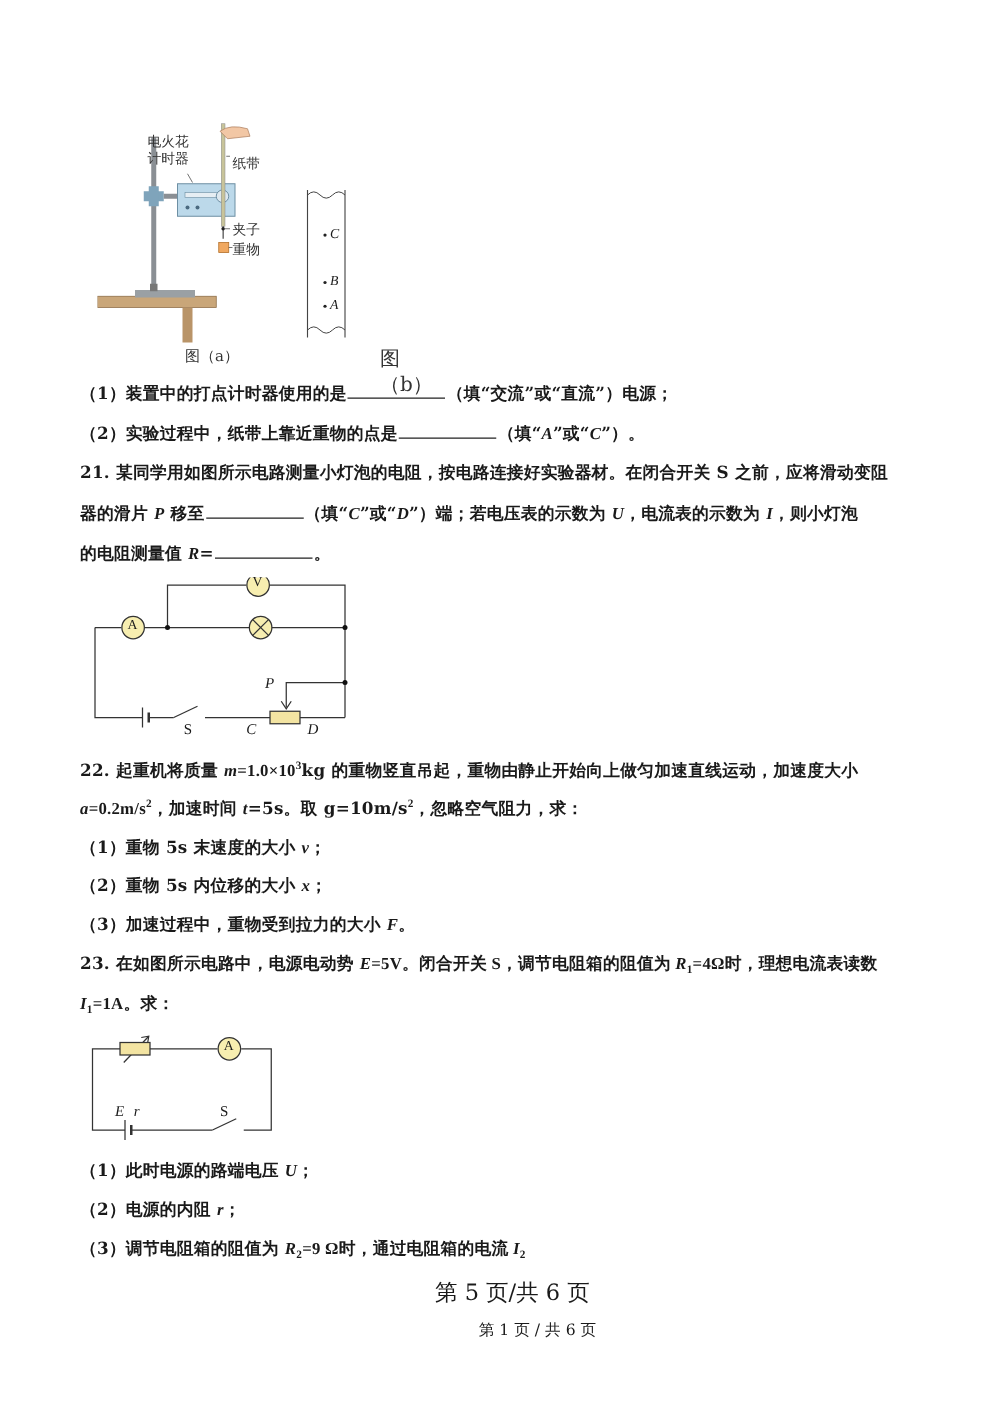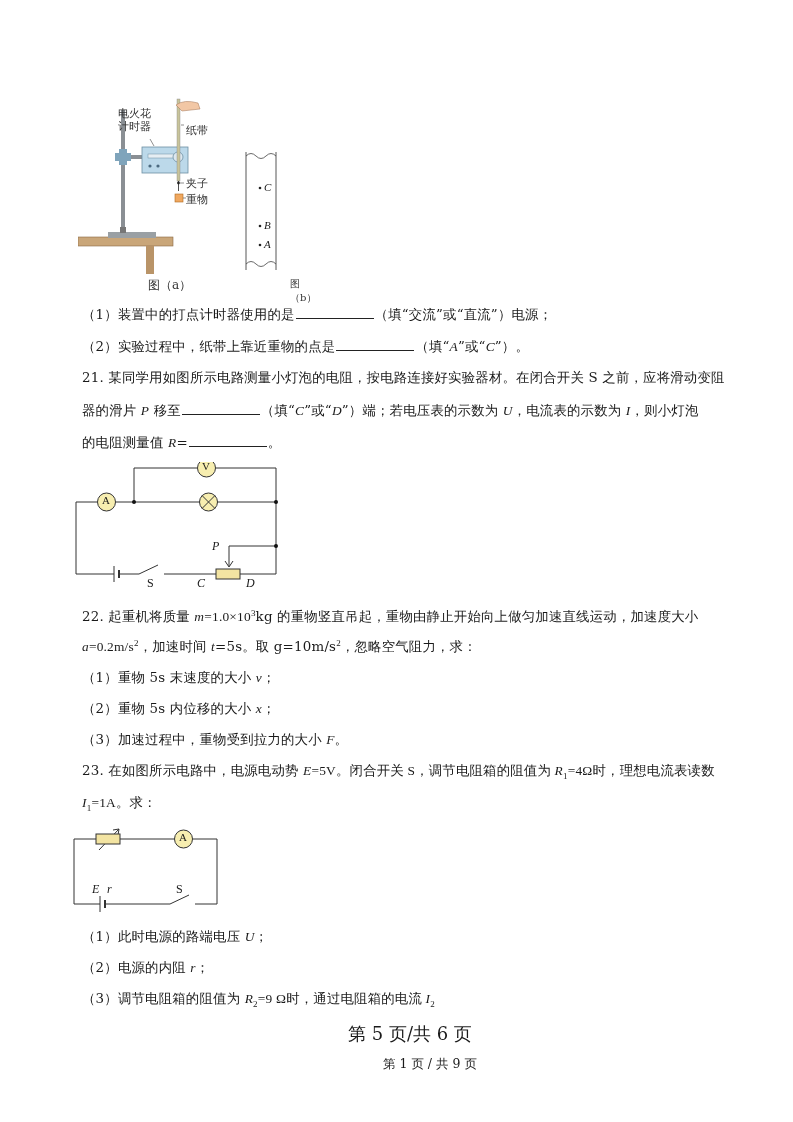--- a/index.html
+++ b/index.html
@@ -3,22 +3,22 @@
 <meta charset="utf-8">
 <style>
   html, body { margin: 0; padding: 0; background: #ffffff; }
   body {
     width: 793px; height: 1122px; position: relative; overflow: hidden;
     font-family: "DejaVu Serif", "Liberation Serif", serif;
     color: #1a1a1a;
   }
   .abs { position: absolute; }
   .line {
-    position: absolute; left: 82px; font-size: 13.4px; line-height: 18px;
-    white-space: nowrap; letter-spacing: 0.2px;
+    position: absolute; left: 64px; font-size: 13.4px; line-height: 18px;
+    white-space: nowrap; letter-spacing: 0.2px; font-weight: bold;
   }
   .blank {
     display: inline-block; width: 78px; border-bottom: 1px solid #222;
     height: 13px; vertical-align: baseline; margin: 0 1px;
   }
   i, .it { font-family: "Liberation Serif", serif; font-style: italic; }
   .lat { font-family: "Liberation Serif", serif; }
   sup, sub { font-size: 9px; line-height: 0; }
   .fig-label { font-size: 11.5px; color: #333; }
   .footer { position: absolute; font-size: 18px; white-space: nowrap; }
@@ -76,21 +76,21 @@
     <line x1="36" y1="4" x2="36" y2="122" stroke="#444" stroke-width="0.9"></line>
     <path d="M 6 8 Q 11 3 16 8 T 26 8 T 36 8" fill="none" stroke="#444" stroke-width="0.8"></path>
     <path d="M 6 116 Q 11 111 16 116 T 26 116 T 36 116" fill="none" stroke="#444" stroke-width="0.8"></path>
     <circle cx="20" cy="40" r="1.3" fill="#222"></circle>
     <circle cx="20" cy="78" r="1.3" fill="#222"></circle>
     <circle cx="20" cy="97" r="1.3" fill="#222"></circle>
   </svg>
   <span class="abs it" style="left:24px; top:33px; font-size:11px;">C</span>
   <span class="abs it" style="left:24px; top:71px; font-size:11px;">B</span>
   <span class="abs it" style="left:24px; top:90px; font-size:11px;">A</span>
-  <div class="abs fig-label" style="left:4px; top:129px; font-size:10px;padding-left:46px;">图（b）</div>
+  <div class="abs fig-label" style="left:18px; top:129px; font-size:16px;padding-left:46px;">图（b）</div>
 </div>
 
 <div class="line" style="top:305px;">
   <span>（1）装置中的打点计时器使用的是</span><span class="blank"></span><span>（填“交流”或“直流”）电源；</span>
 </div>
 <div class="line" style="top:337px;">
   <span>（2）实验过程中，纸带上靠近重物的点是</span><span class="blank"></span><span>（填“</span><i>A</i><span>”或“</span><i>C</i><span>”）。</span>
 </div>
 
 <div class="line" style="top:369px;">21. 某同学用如图所示电路测量小灯泡的电阻，按电路连接好实验器材。在闭合开关 S 之前，应将滑动变阻</div>
@@ -196,13 +196,13 @@
   <span>（1）此时电源的路端电压 </span><i>U</i><span>；</span>
 </div>
 <div class="line" style="top:959px;text-align:center;">
   <span>（2）电源的内阻 </span><i>r</i><span>；</span>
 </div>
 <div class="line" style="top:990px;">
   <span>（3）调节电阻箱的阻值为 </span><i>R</i><sub class="lat">2</sub><span class="lat">=9 Ω时，通过电阻箱的电流 </span><i>I</i><sub class="lat">2</sub>
 </div>
 
 <div class="footer" style="left:348px; top:1022px;">第 5 页/共 6 页</div>
-<div class="footer" style="left:383px; top:1056px; font-size:12.5px;">第 1 页 / 共 9 页</div>
+<div class="footer" style="left:383px; top:1056px; font-size:12.5px;">第 1 页 / 共 6 页</div>
 
 </body></html>

